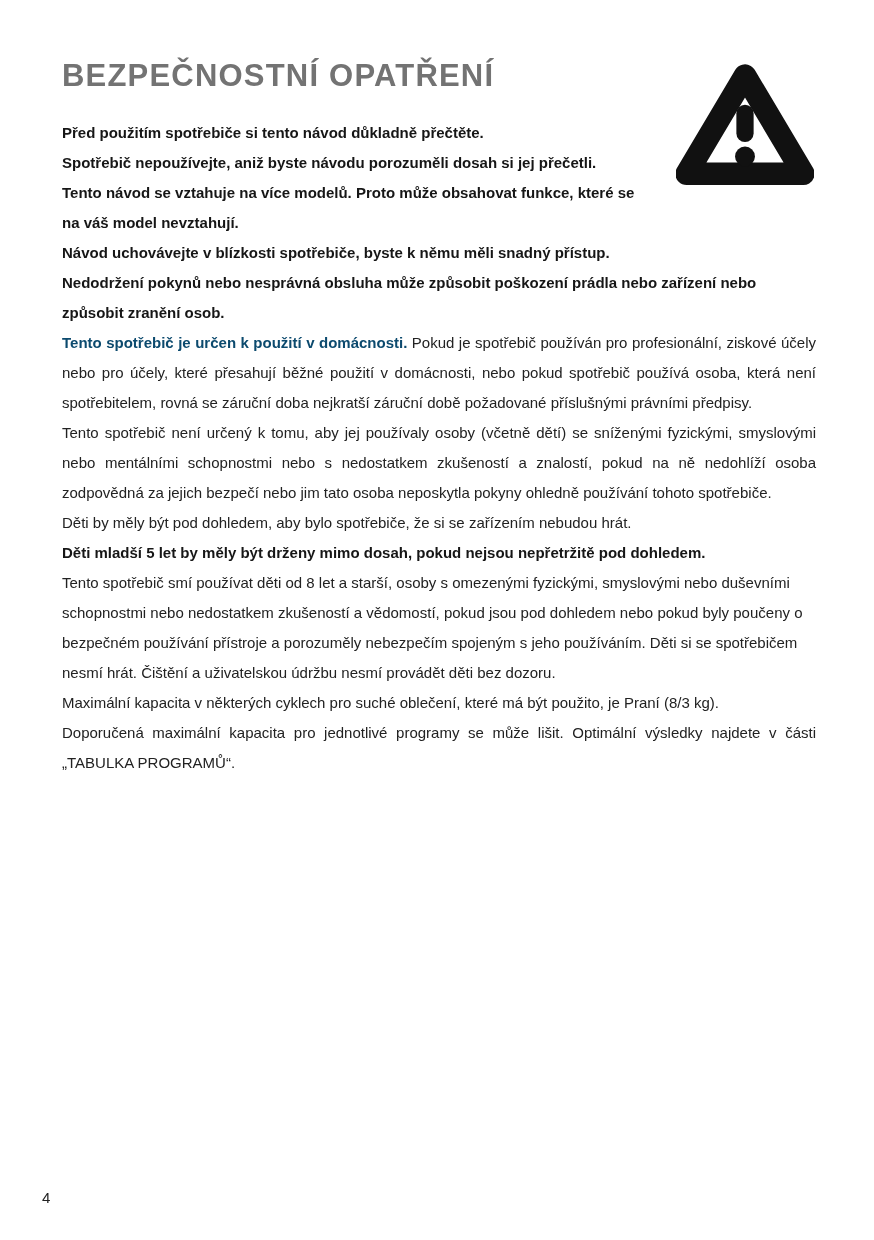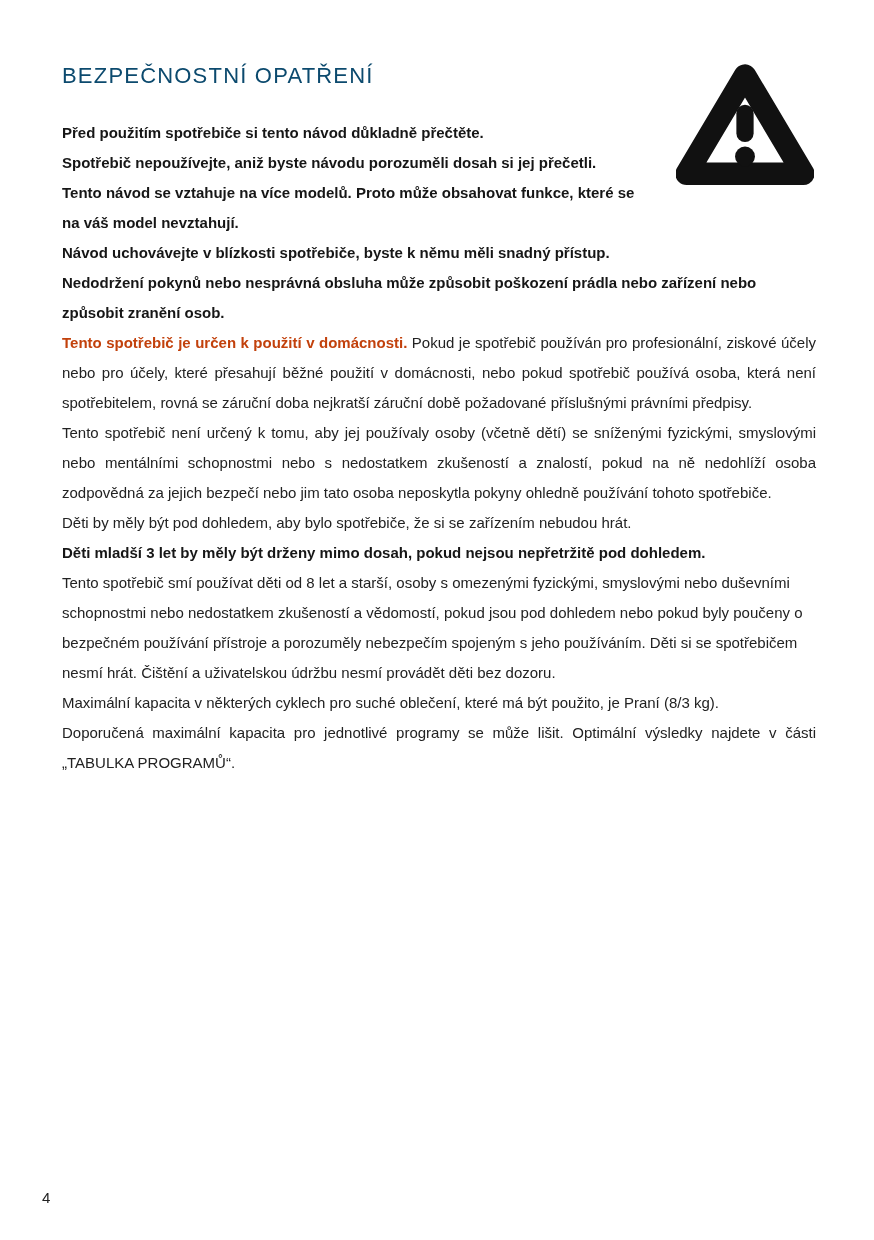--- a/index.html
+++ b/index.html
@@ -24,35 +24,35 @@
     height: 128px;
     margin: 6px 2px 10px 24px;
   }
   .warning-float svg {
     width: 100%;
     height: 100%;
     display: block;
   }
   h1.doc-title {
     margin: 0 0 22px 0;
-    font-size: 22px;
+    font-size: 31px;
     line-height: 40px;
-    font-weight: 400;
+    font-weight: 700;
     letter-spacing: 1.2px;
-    color: #0c4a6e;
+    color: #737373;
   }
   .content p {
     margin: 0;
     font-size: 15px;
     line-height: 30px;
     color: #222222;
   }
   .content p.bold { font-weight: 700; color: #161616; }
   .content p.justify { text-align: justify; }
-  .content p .lead-bold { font-weight: 700; color: #c2410c; }
+  .content p .lead-bold { font-weight: 700; color: #0c4a6e; }
   .page-number {
     position: absolute;
     left: 42px;
     bottom: 34px;
     font-size: 15px;
     color: #222222;
   }
 </style>
 </head>
 <body>
@@ -71,21 +71,21 @@
 
   <div class="content">
     <p class="bold">Před použitím spotřebiče si tento návod důkladně přečtěte.</p>
     <p class="bold">Spotřebič nepoužívejte, aniž byste návodu porozuměli dosah si jej přečetli.</p>
     <p class="bold">Tento návod se vztahuje na více modelů. Proto může obsahovat funkce, které se na váš model nevztahují.</p>
     <p class="bold">Návod uchovávejte v blízkosti spotřebiče, byste k němu měli snadný přístup.</p>
     <p class="bold">Nedodržení pokynů nebo nesprávná obsluha může způsobit poškození prádla nebo zařízení nebo způsobit zranění osob.</p>
     <p class="justify"><span class="lead-bold">Tento spotřebič je určen k použití v domácnosti.</span><span> Pokud je spotřebič používán pro profesionální, ziskové účely nebo pro účely, které přesahují běžné použití v domácnosti, nebo pokud spotřebič používá osoba, která není spotřebitelem, rovná se záruční doba nejkratší záruční době požadované příslušnými právními předpisy.</span></p>
     <p class="justify">Tento spotřebič není určený k tomu, aby jej používaly osoby (včetně dětí) se sníženými fyzickými, smyslovými nebo mentálními schopnostmi nebo s nedostatkem zkušeností a znalostí, pokud na ně nedohlíží osoba zodpovědná za jejich bezpečí nebo jim tato osoba neposkytla pokyny ohledně používání tohoto spotřebiče.</p>
     <p>Děti by měly být pod dohledem, aby bylo spotřebiče, že si se zařízením nebudou hrát.</p>
-    <p class="bold justify">Děti mladší 3 let by měly být drženy mimo dosah, pokud nejsou nepřetržitě pod dohledem.</p>
+    <p class="bold justify">Děti mladší 5 let by měly být drženy mimo dosah, pokud nejsou nepřetržitě pod dohledem.</p>
     <p>Tento spotřebič smí používat děti od 8 let a starší, osoby s omezenými fyzickými, smyslovými nebo duševními schopnostmi nebo nedostatkem zkušeností a vědomostí, pokud jsou pod dohledem nebo pokud byly poučeny o bezpečném používání přístroje a porozuměly nebezpečím spojeným s jeho používáním. Děti si se spotřebičem nesmí hrát. Čištění a uživatelskou údržbu nesmí provádět děti bez dozoru.</p>
     <p class="justify">Maximální kapacita v některých cyklech pro suché oblečení, které má být použito, je Praní (8/3 kg).</p>
     <p class="justify">Doporučená maximální kapacita pro jednotlivé programy se může lišit. Optimální výsledky najdete v části „TABULKA PROGRAMŮ“.</p>
   </div>
 
   <div class="page-number">4</div>
 
 </div>
 
 </body></html>

